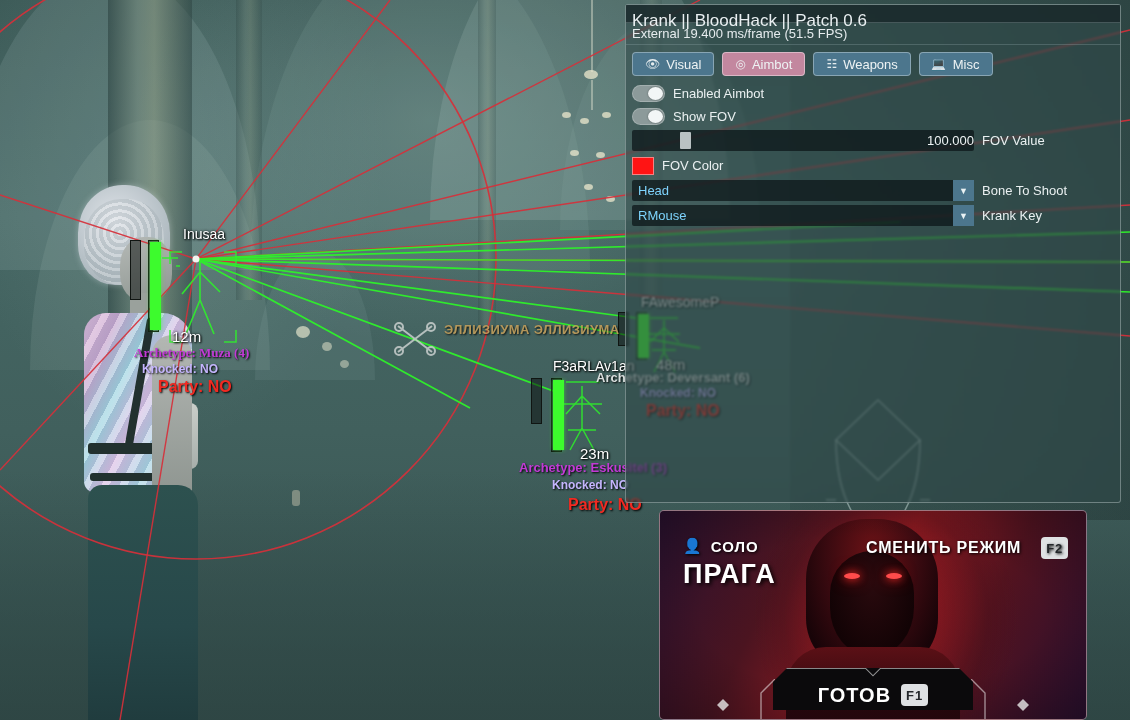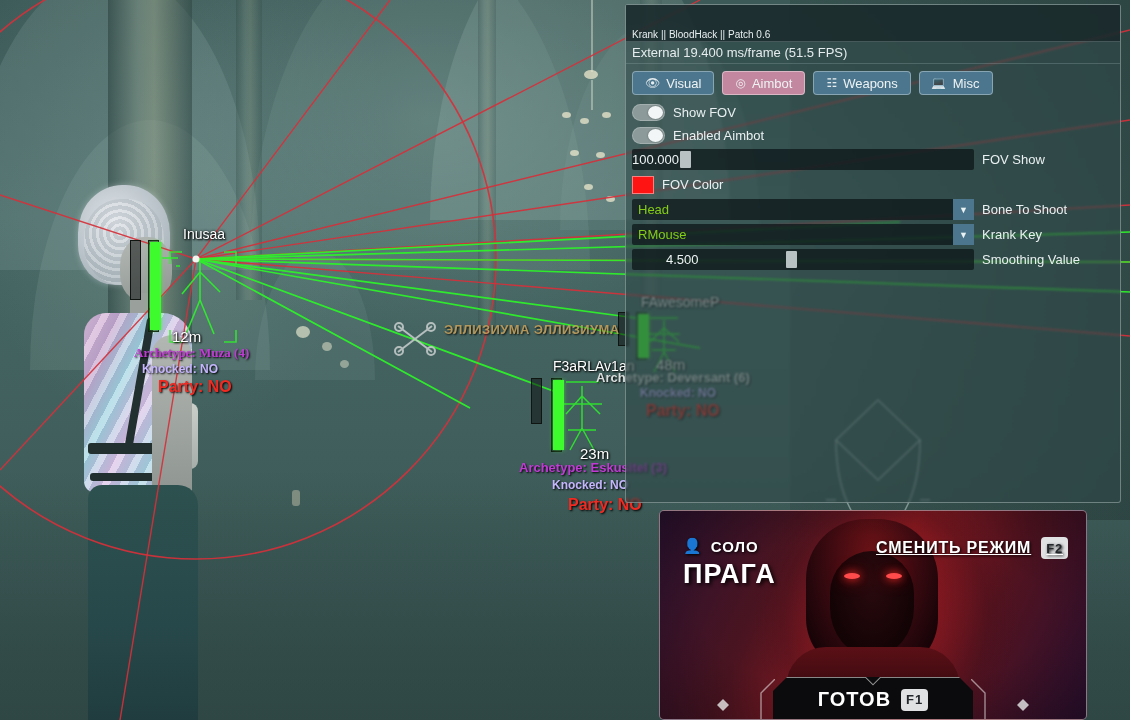--- a/index.html
+++ b/index.html
@@ -120,24 +120,24 @@
   .panel {
     position:absolute; left:625px; top:4px; width:496px; height:499px;
     background:rgba(47,71,72,.60);
     border:1px solid rgba(190,205,205,.45);
     border-radius:3px;
     backdrop-filter:blur(1px);
     color:#e8eef0;
     font-size:13px;
   }
   .panel-title {
-    height:24px; line-height:24px; padding:18px 6px;
+    height:18px; line-height:24px; padding:4px 6px;
     background:rgba(22,34,38,.72);
     border-bottom:1px solid rgba(150,170,172,.35);
-    font-size:10px; color:#e9eff1;
+    font-size:17px; color:#e9eff1;
   }
   .panel-fps {
     height:22px; line-height:22px; padding:0 6px;
     border-bottom:1px solid rgba(150,170,172,.30);
     font-size:13px; color:#e6ecee;
   }
   .tabs { display:flex; gap:8px; padding:7px 6px 6px 6px; }
   .tab {
     display:flex; align-items:center; gap:6px;
     height:24px; padding:0 12px; border-radius:4px;
@@ -155,40 +155,40 @@
   }
   .toggle .knob {
     position:absolute; top:1px; left:15px; width:15px; height:13px; border-radius:50%;
     background:#f2f6f6; box-shadow:0 0 2px rgba(0,0,0,.4);
   }
   .toggle-label { font-size:13px; color:#eaf0f1; }
 
   .slider {
     position:relative; height:21px; flex:1 1 auto;
     background:rgba(12,22,24,.74); border-radius:2px;
-    display:flex; align-items:center; justify-content:flex-start;
+    display:flex; align-items:center; justify-content:flex-end;
     cursor:pointer; overflow:hidden;
   }
   .slider .handle {
     position:absolute; top:2px; width:11px; height:17px;
     background:#b9c2c3; border-radius:1px;
   }
   .slider .sval { font-size:13px; color:#eef3f4; z-index:2; }
   .fieldlabel { width:132px; flex:0 0 auto; font-size:13px; color:#eaf0f1; }
 
   .swatch {
     width:22px; height:18px; background:#ff1414; border:1px solid rgba(235,240,240,.5);
     flex:0 0 auto; cursor:pointer;
   }
   .combo {
     position:relative; height:21px; flex:1 1 auto;
     background:rgba(12,22,24,.74); border-radius:2px;
     display:flex; align-items:center; padding:0 6px; cursor:pointer;
   }
-  .combo .cval { font-size:13px; color:#84cc16; }
+  .combo .cval { font-size:13px; color:#7dd3fc; }
   .combo .carrow {
     position:absolute; right:0; top:0; width:21px; height:21px;
     background:#4c768d; display:flex; align-items:center; justify-content:center;
     font-size:9px; color:#eaf2f4;
   }
 
   
   .lobby {
     position:absolute; left:659px; top:510px; width:428px; height:210px;
     border:1px solid rgba(215,200,205,.55); border-radius:5px;
@@ -212,30 +212,30 @@
          background:#ff4b4b; box-shadow:0 0 9px #ff2a2a, 0 0 16px #c41212; }
   .body {
     position:absolute; left:8px; top:132px; width:174px; height:80px;
     border-radius:40px 40px 0 0;
     background:linear-gradient(180deg,#5b1016,#28070c 80%);
   }
   .lob-solo { position:absolute; left:23px; top:26px; display:flex; align-items:center; gap:8px;
               color:#fff; font-size:15px; font-weight:bold; letter-spacing:1px; text-shadow:1px 1px 3px #000; }
   .lob-map  { position:absolute; left:23px; top:48px; color:#fff; font-size:27px; font-weight:bold;
               letter-spacing:1px; text-shadow:2px 2px 4px #000; }
-  .lob-mode { position:absolute; right:18px; top:26px; display:flex; align-items:center; gap:10px;
-              color:#fff; font-size:16px; font-weight:bold; letter-spacing:.8px; text-shadow:1px 1px 3px #000;text-decoration:underline; }
+  .lob-mode { position:absolute; right:18px; top:26px; display:flex; align-items:center; gap:20px;
+              color:#fff; font-size:16px; font-weight:bold; letter-spacing:.8px; text-shadow:1px 1px 3px #000; }
   .keycap {
     display:inline-flex; align-items:center; justify-content:center;
     min-width:26px; height:22px; padding:0 5px; border-radius:4px;
     background:#dfe1e3; color:#23262a; font-size:13px; font-weight:bold;
   }
   .readywrap {
     position:absolute; left:50%; bottom:-2px; transform:translateX(-50%);
-    width:200px; height:44px;
+    width:200px; height:53px;
   }
   .readybtn {
     position:absolute; inset:0; background:#0b0a0c;
     clip-path:polygon(14px 0, 186px 0, 200px 14px, 200px 42px, 0 42px, 0 14px);
     border-top:1px solid rgba(240,240,240,.55);
     display:flex; align-items:center; justify-content:center; gap:10px;
     color:#fff; font-size:20px; font-weight:bold; letter-spacing:1px;
   }
   .notch {
     position:absolute; left:50%; top:-7px; transform:translateX(-50%) rotate(45deg);
@@ -422,36 +422,36 @@
       <div class="tab">
         <span class="tico">💻</span>
         <span>Misc</span>
       </div>
     </div>
 
     <div class="row">
       <div class="toggle">
           <div class="knob"></div>
         </div>
-      <span class="toggle-label">Show FOV</span>
+      <span class="toggle-label">Enabled Aimbot</span>
     </div>
 
     <div class="row">
       <div class="toggle">
           <div class="knob"></div>
         </div>
-      <span class="toggle-label">Enabled Aimbot</span>
+      <span class="toggle-label">Show FOV</span>
     </div>
 
     <div class="row" style="height:25px;">
       <div class="slider">
         <div class="handle" style="left:14%;"></div>
         <span class="sval">100.000</span>
       </div>
-      <span class="fieldlabel">FOV Show</span>
+      <span class="fieldlabel">FOV Value</span>
     </div>
 
     <div class="row" style="height:25px;">
       <div class="swatch"></div>
       <span class="toggle-label">FOV Color</span>
     </div>
 
     <div class="row" style="height:25px;">
       <div class="combo">
         <span class="cval">Head</span>
@@ -461,27 +461,20 @@
     </div>
 
     <div class="row" style="height:25px;">
       <div class="combo">
         <span class="cval">RMouse</span>
         <span class="carrow">▼</span>
       </div>
       <span class="fieldlabel">Krank Key</span>
     </div>
 
-    <div class="row" style="height:25px;">
-      <div class="slider">
-        <div class="handle" style="left:45%;"></div>
-        <span class="sval" style="margin-left:34px;">4.500</span>
-      </div>
-      <span class="fieldlabel">Smoothing Value</span>
-    </div>
 
   </div>
 
   <div class="lobby">
     <div class="figure">
       <div class="hood"></div>
       <div class="face"></div>
       <div class="eye" style="left:66px;"></div>
       <div class="eye" style="left:108px;"></div>
       <div class="body"></div>

